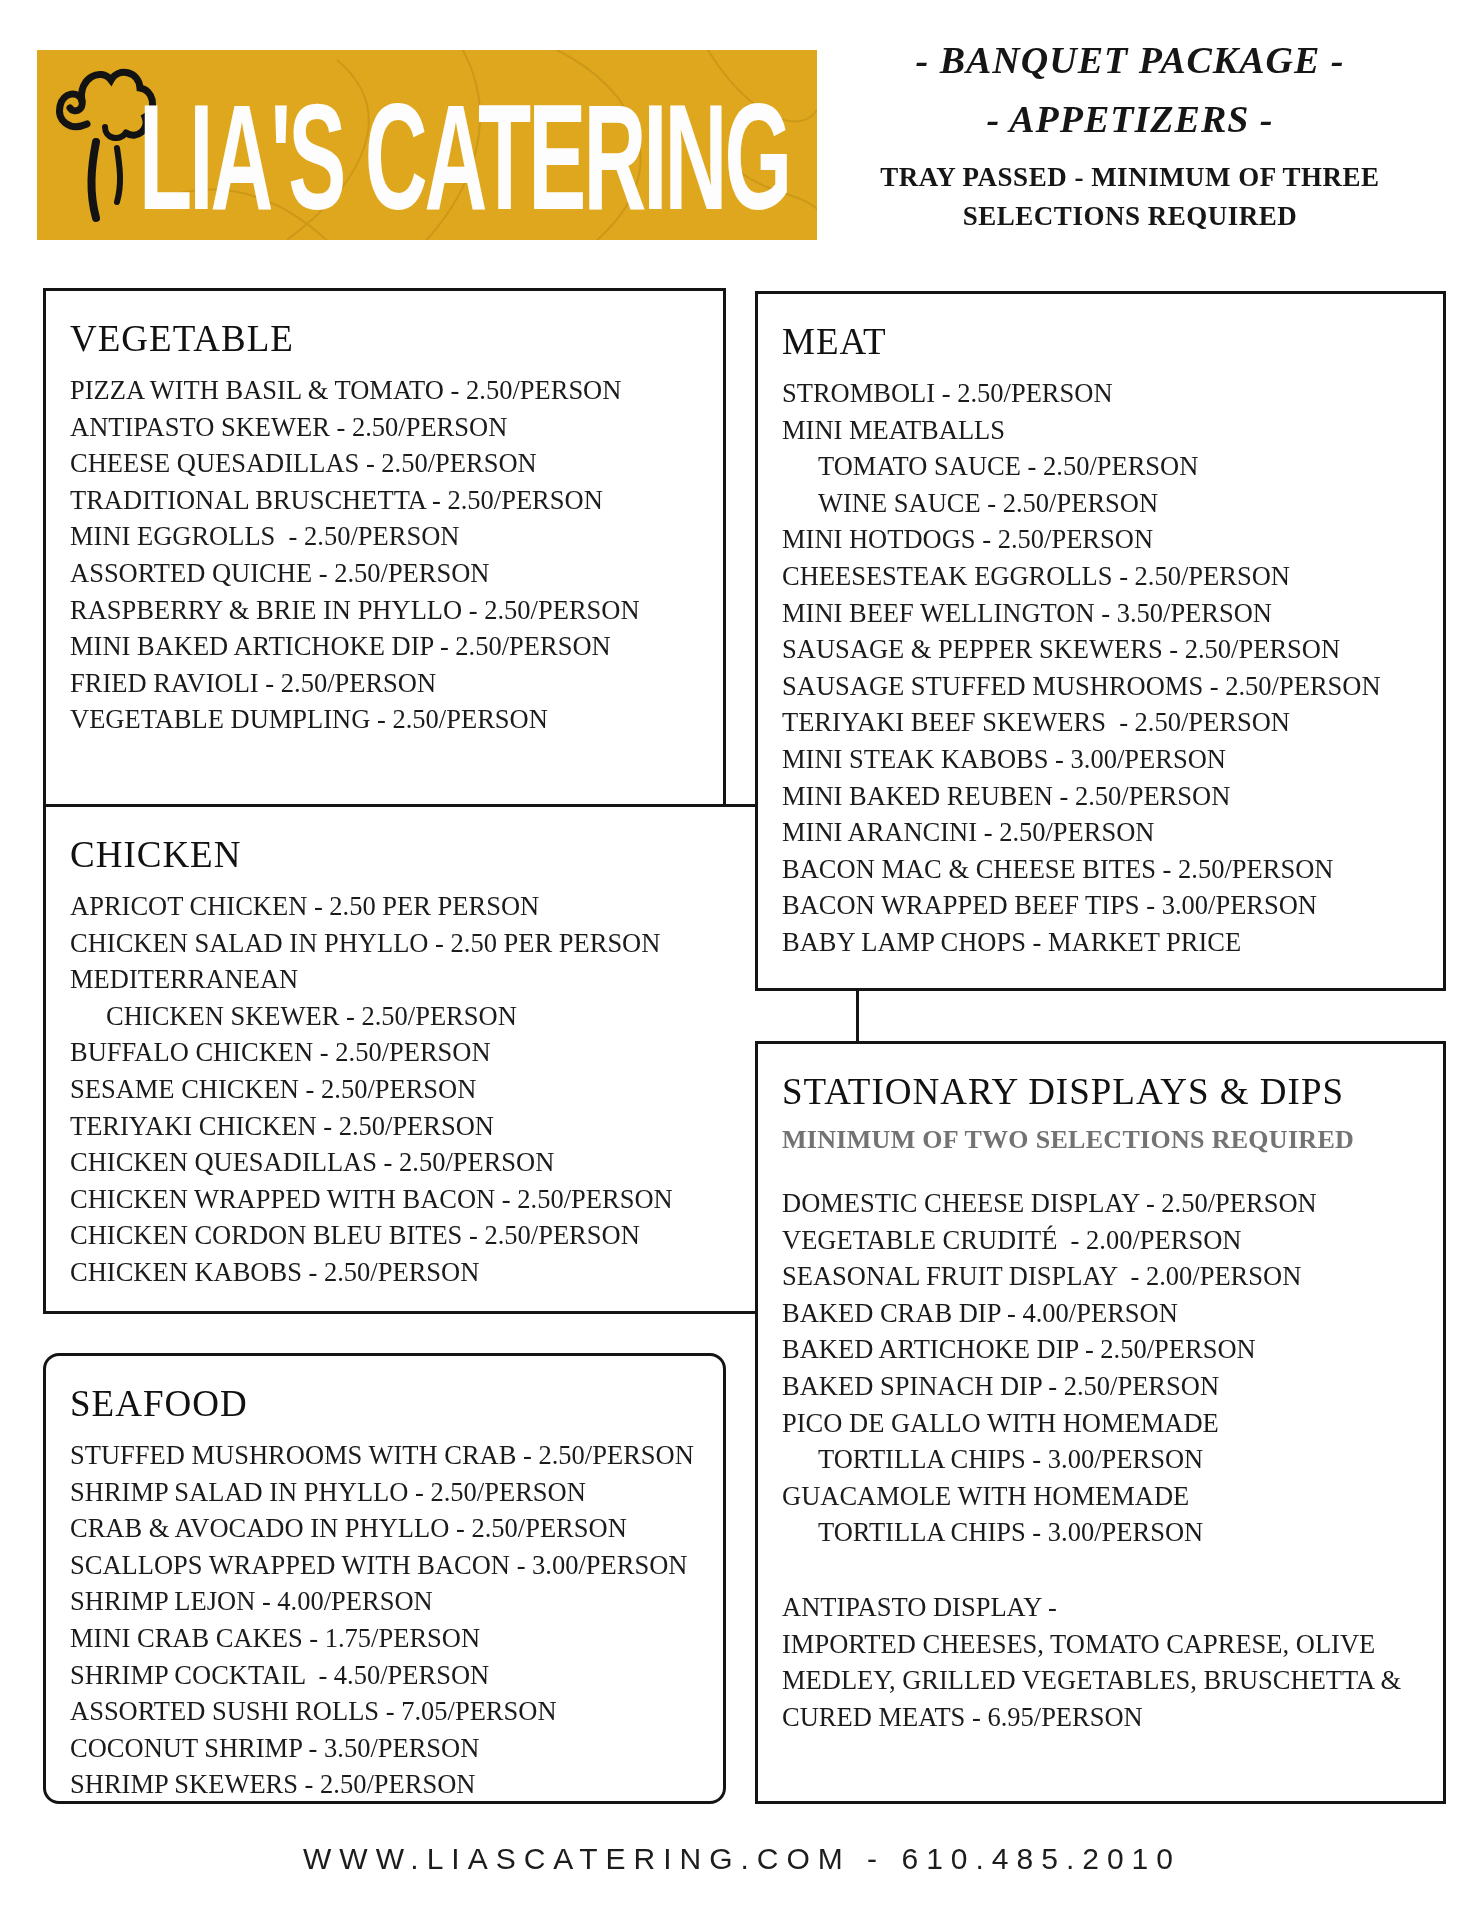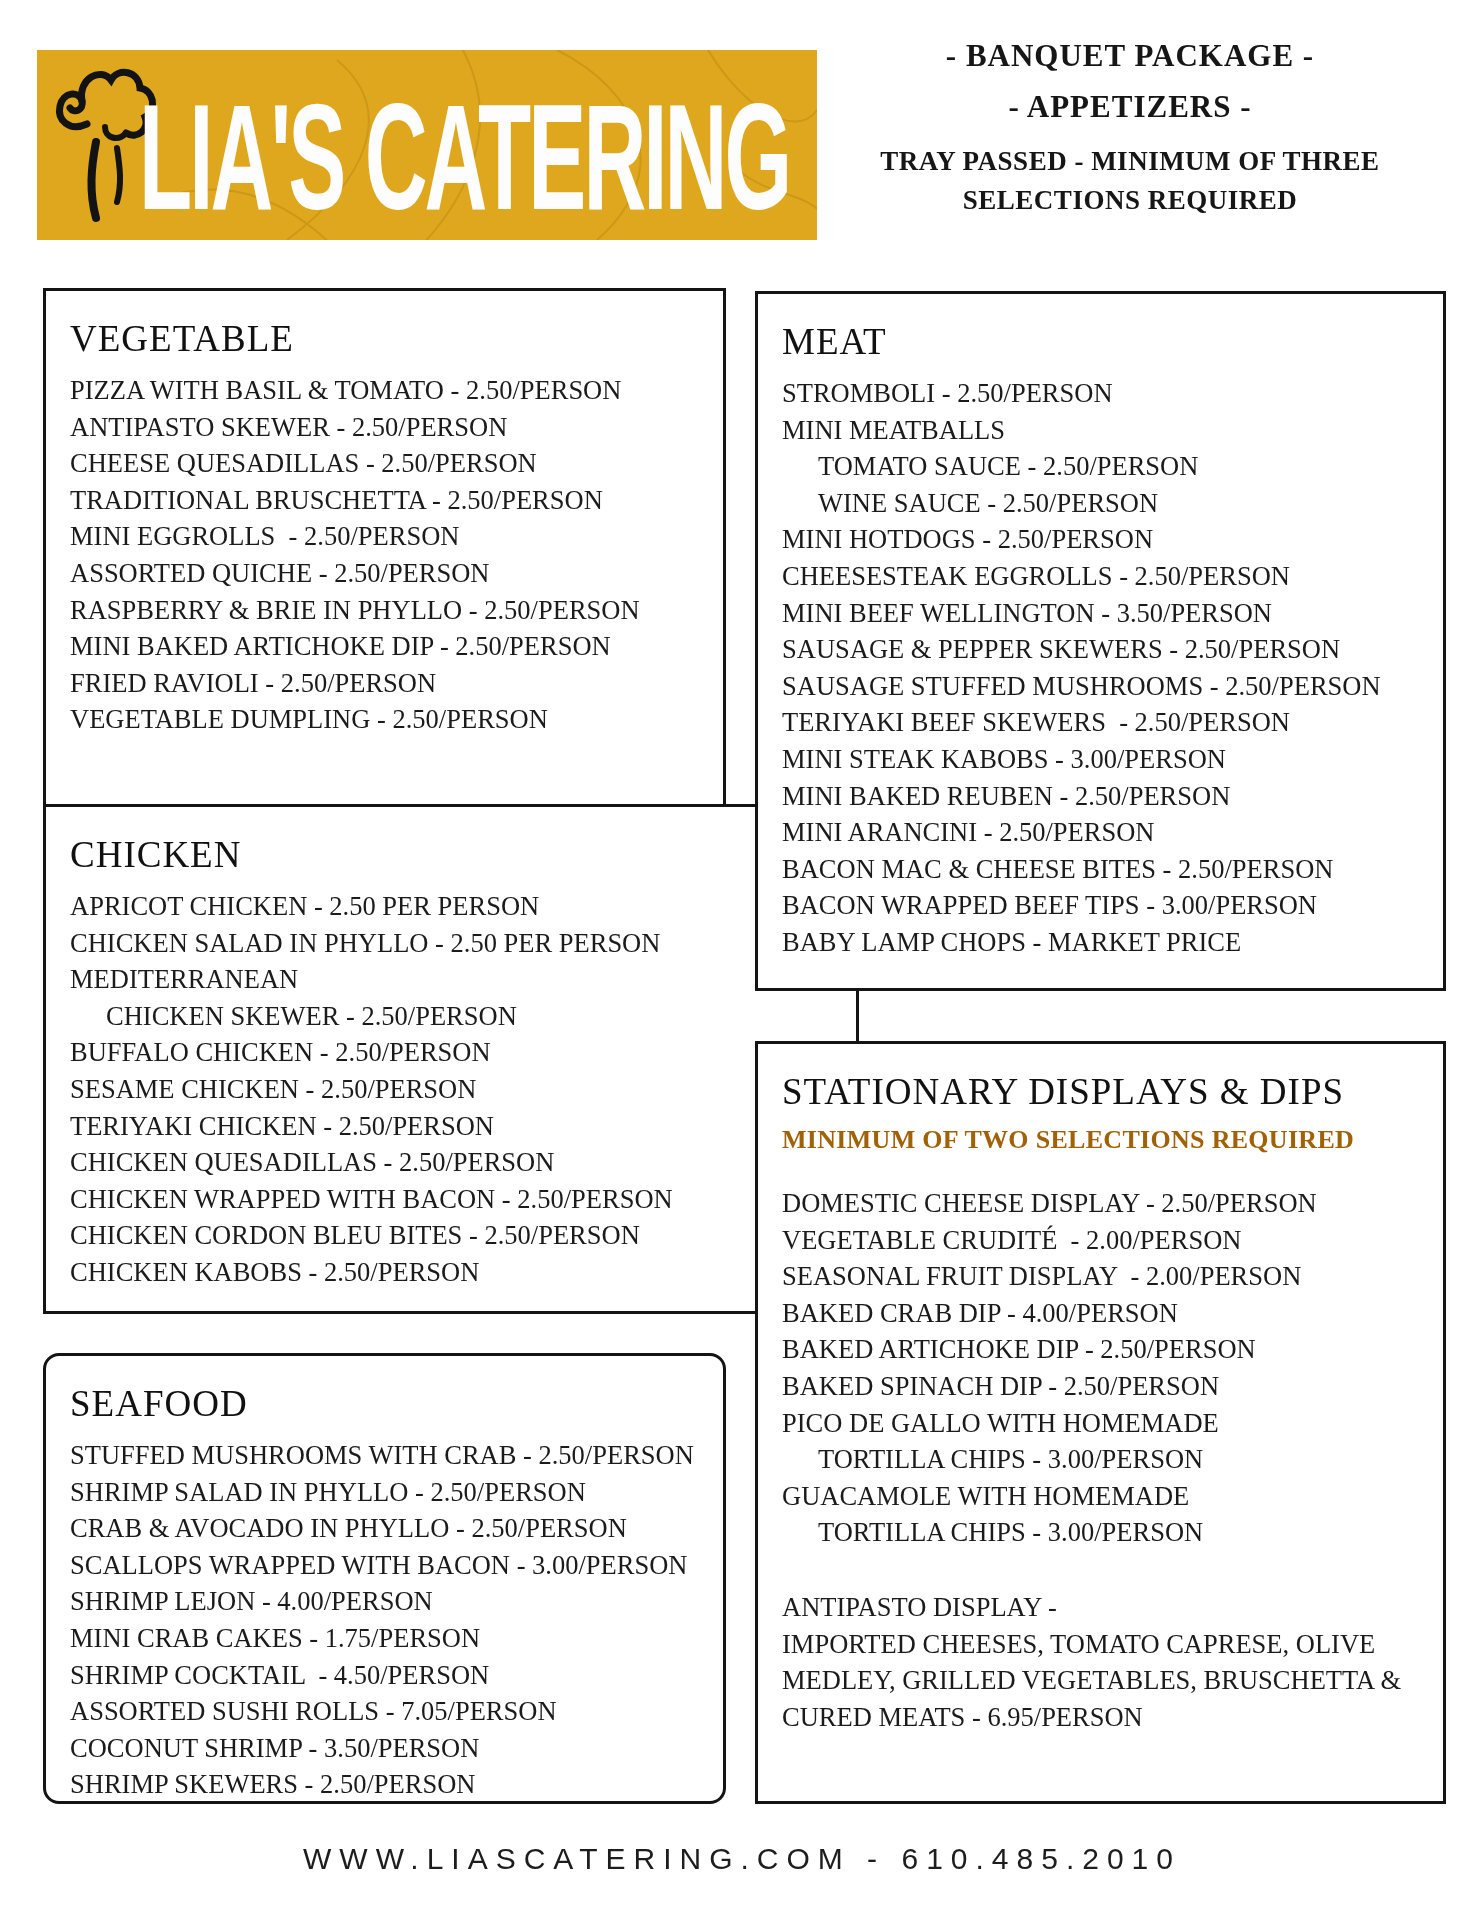--- a/index.html
+++ b/index.html
@@ -23,34 +23,34 @@
     position:absolute;left:102px;top:32px;
     font-family:"Liberation Sans", sans-serif;font-weight:700;
     font-size:150px;line-height:150px;color:#fdfdfd;letter-spacing:-5px;
     transform:scaleX(0.58);transform-origin:left top;white-space:pre;
   }
   
   .title-block{
     position:absolute;left:820px;top:38px;width:620px;text-align:center;
     font-weight:bold;color:#161616;
   }
-  .title-line{font-size:31px;letter-spacing:1px;}
+  .title-line{font-size:38px;letter-spacing:1px;font-style:italic;}
   .title-line.second{margin-top:15px;}
   .subtitle{font-size:27px;line-height:39px;margin-top:17px;letter-spacing:0.5px;}
   
   .box{
     position:absolute;border:3px solid var(--border-color);background:#fff;
     box-sizing:border-box;padding:26px 16px 0 24px;
   }
   .box h2{
     margin:0 0 12px 0;font-size:37px;font-weight:normal;color:#111;
     letter-spacing:1px;
   }
   .box .sub-req{
-    font-size:26px;font-weight:bold;margin:4px 0 30px 0;letter-spacing:0.3px;color:#a16207;
+    font-size:26px;font-weight:bold;margin:4px 0 30px 0;letter-spacing:0.3px;color:#737373;
   }
   .item{font-size:26.5px;line-height:36.6px;white-space:pre;color:var(--text-color);}
   .item.indent{padding-left:36px;}
   .item.gap{margin-top:38px;}
   .box.vegetable{left:43px;top:288px;width:683px;height:559px;}
   .box.chicken{left:43px;top:804px;width:816px;height:510px;}
   .box.seafood{left:43px;top:1353px;width:683px;height:451px;border-radius:16px;}
   .box.meat{left:755px;top:291px;width:691px;height:700px;}
   .box.stationary{left:755px;top:1041px;width:691px;height:763px;}
   

